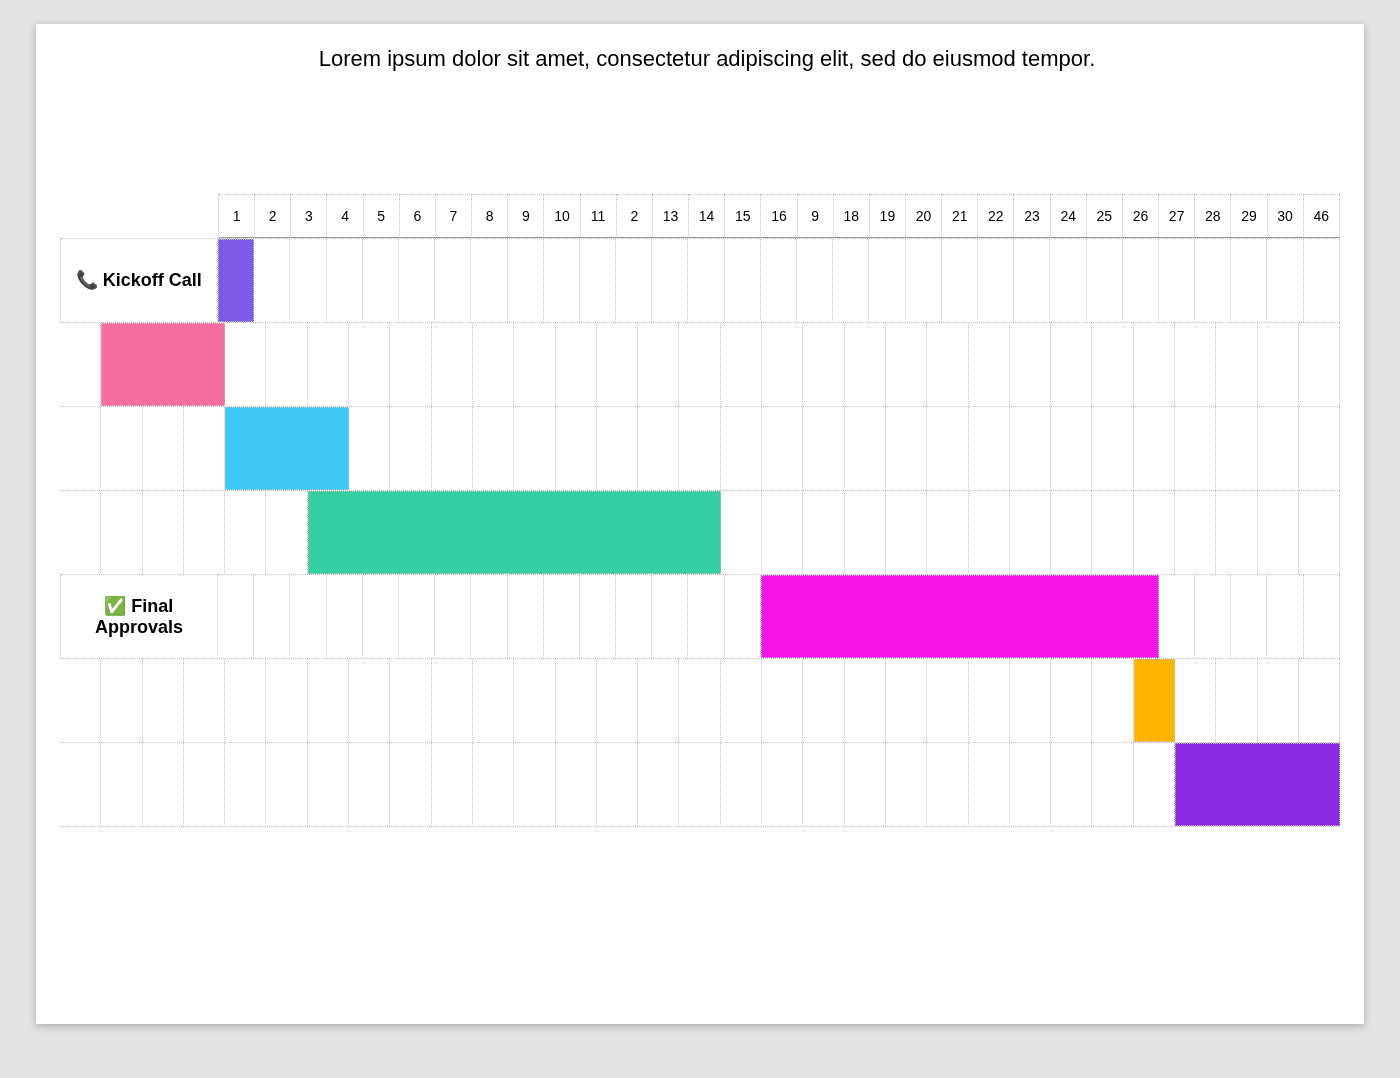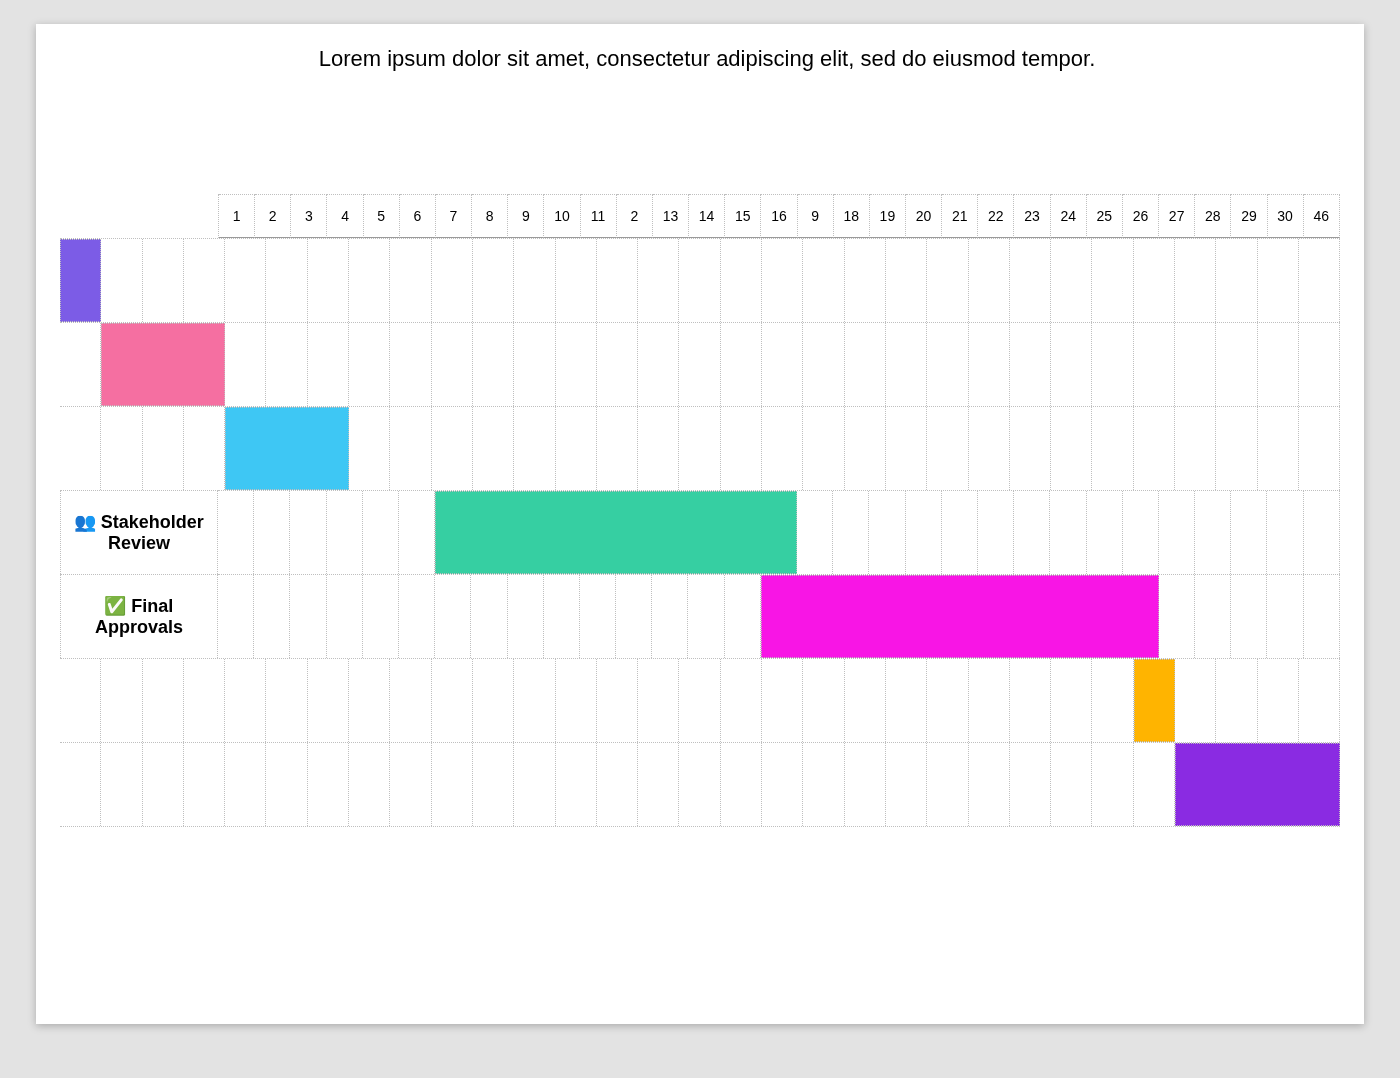--- a/index.html
+++ b/index.html
@@ -158,20 +158,23 @@
           <div class="day-col">26</div>
           <div class="day-col">27</div>
           <div class="day-col">28</div>
           <div class="day-col">29</div>
           <div class="day-col">30</div>
           <div class="day-col">46</div>
         </div>
     </div>
     <div id="gantt-rows">
         <div class="gantt-row">
+          <div class="row-label">
+            <span><span class="emoji">📞</span><span>Kickoff Call</span></span>
+          </div>
           <div class="row-body">
             <div class="grid-bg">
               <div class="cell"></div>
               <div class="cell"></div>
               <div class="cell"></div>
               <div class="cell"></div>
               <div class="cell"></div>
               <div class="cell"></div>
               <div class="cell"></div>
               <div class="cell"></div>
@@ -272,23 +275,20 @@
               <div class="cell"></div>
               <div class="cell"></div>
               <div class="cell"></div>
               <div class="cell"></div>
               <div class="cell"></div>
             </div>
             <div class="bar" style="left: 12.9032%; width: 9.67742%; background: rgb(62, 199, 244);"></div>
           </div>
         </div>
         <div class="gantt-row">
-          <div class="row-label">
-            <span><span class="emoji">👥</span><span>Stakeholder Review</span></span>
-          </div>
           <div class="row-body">
             <div class="grid-bg">
               <div class="cell"></div>
               <div class="cell"></div>
               <div class="cell"></div>
               <div class="cell"></div>
               <div class="cell"></div>
               <div class="cell"></div>
               <div class="cell"></div>
               <div class="cell"></div>

